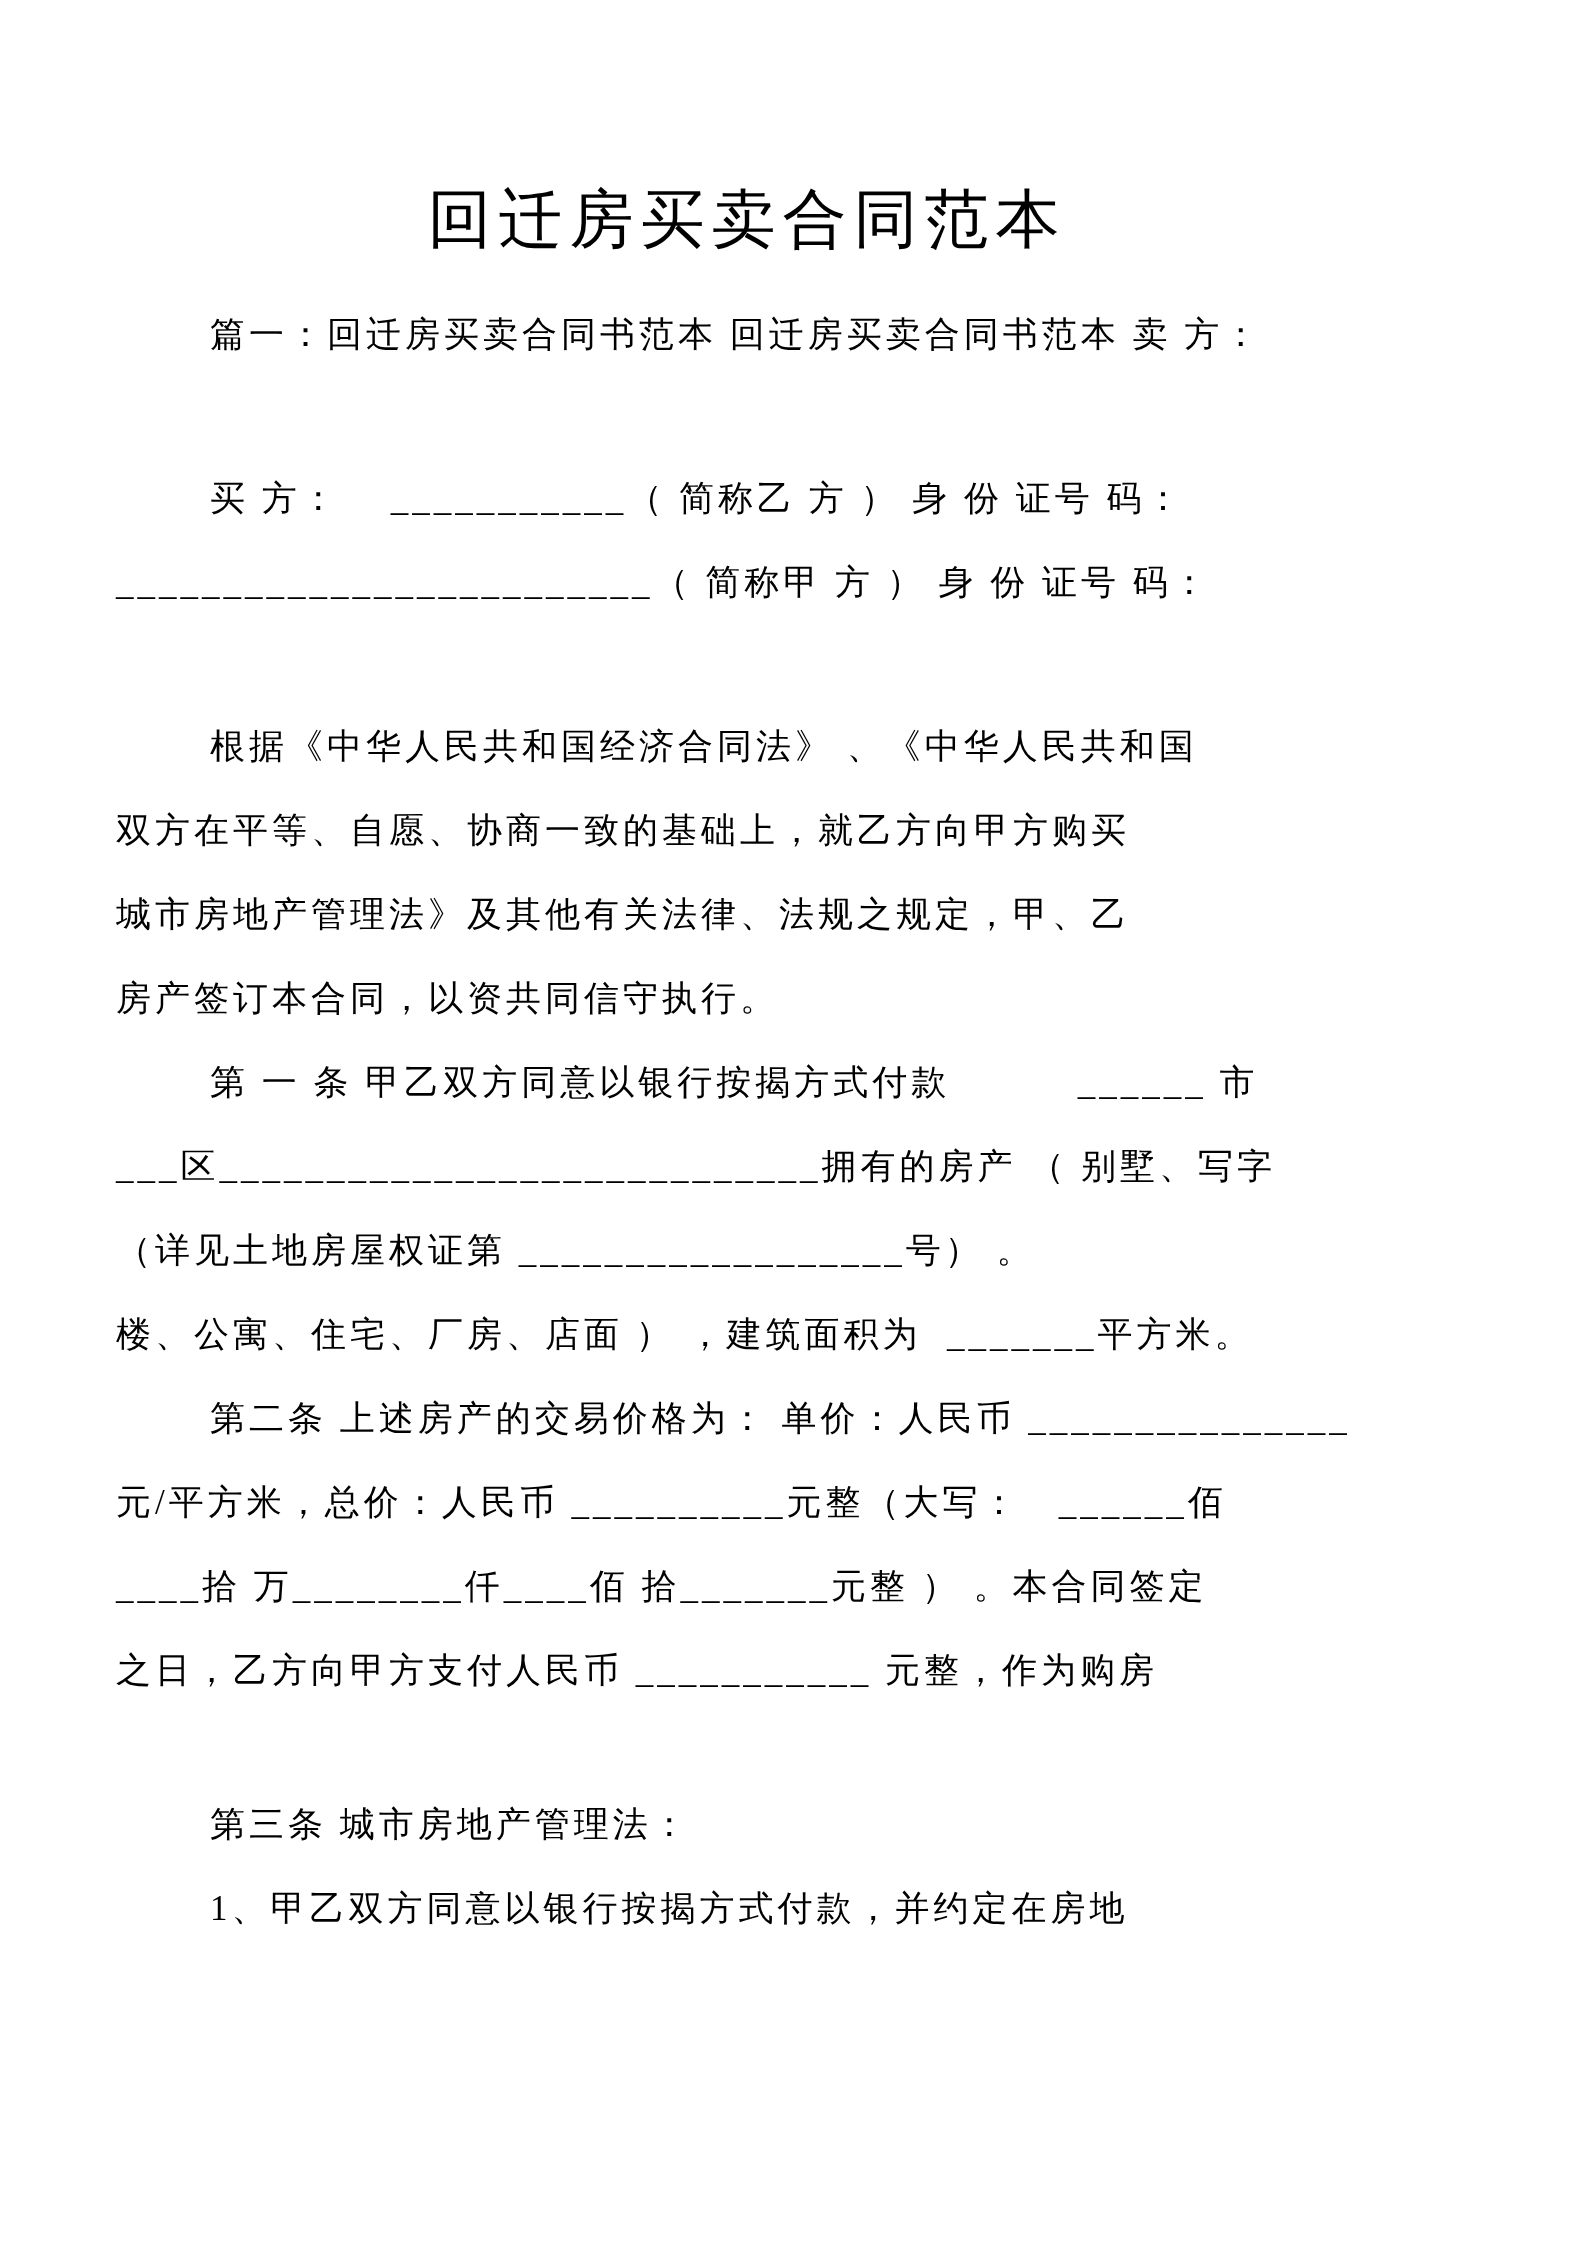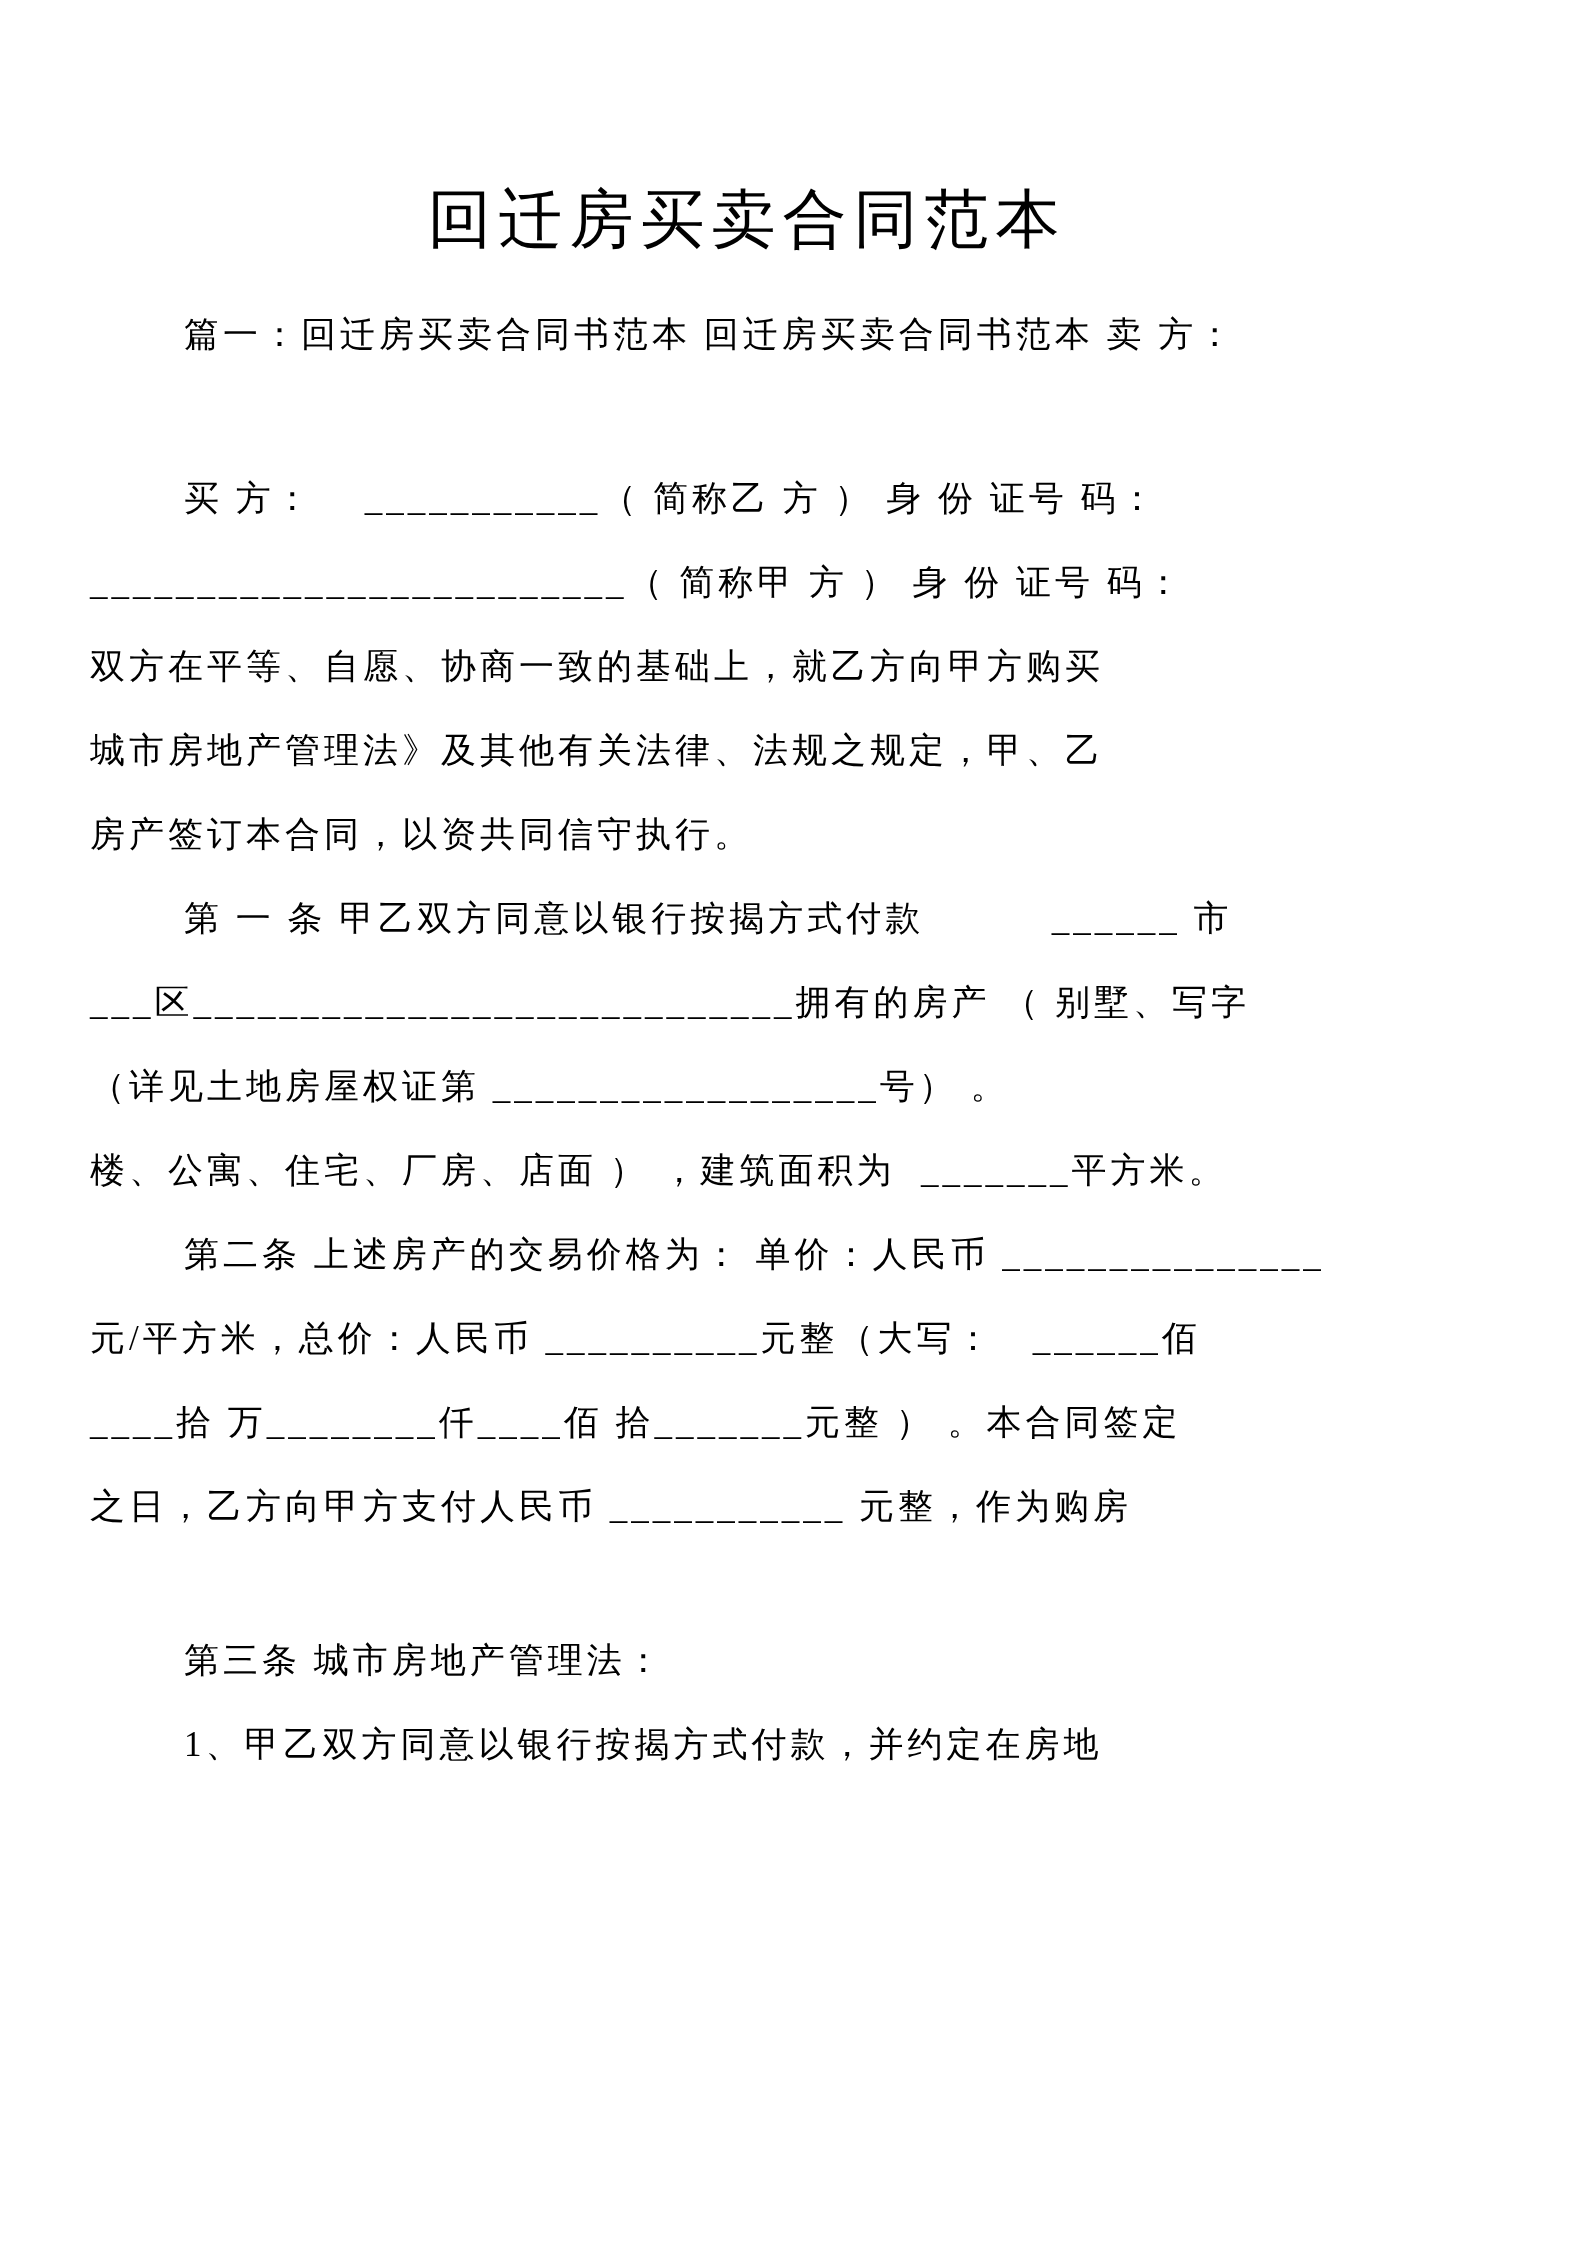--- a/index.html
+++ b/index.html
@@ -17,21 +17,21 @@
     margin: 170px 100px 0 0;
     height: 100px;
     line-height: 100px;
     font-size: 64px;
     letter-spacing: 7px;
     font-weight: 400;
     text-align: center;
     white-space: pre;
   }
   .doc-body {
-    margin-left: 90px;
+    margin-left: 116px;
     margin-top: 23px;
     font-size: 35px;
     letter-spacing: 4px;
   }
   .line {
     height: 84px;
     line-height: 84px;
     white-space: pre;
   }
   .indent { padding-left: 94px; }
@@ -42,20 +42,21 @@
 <body>
 
 <div class="page">
 
   <h1 class="doc-title">回迁房买卖合同范本</h1>
 
   <div class="doc-body">
     <div class="line indent">篇一：回迁房买卖合同书范本 回迁房买卖合同书范本 卖 方：</div>
     <div class="line indent gap">买 方：    ___________（ 简称乙 方 ） 身 份 证号 码：</div>
     <div class="line">_________________________（ 简称甲 方 ） 身 份 证号 码：</div>
+    <div class="line indent gap">根据《中华人民共和国经济合同法》 、《中华人民共和国</div>
     <div class="line">双方在平等、自愿、协商一致的基础上，就乙方向甲方购买</div>
     <div class="line">城市房地产管理法》及其他有关法律、法规之规定，甲、乙</div>
     <div class="line">房产签订本合同，以资共同信守执行。</div>
     <div class="line indent">第 一 条 甲乙双方同意以银行按揭方式付款          ______ 市</div>
     <div class="line">___区____________________________拥有的房产 （ 别墅、写字</div>
     <div class="line">（详见土地房屋权证第 __________________号） 。</div>
     <div class="line">楼、公寓、住宅、厂房、店面 ） ，建筑面积为  _______平方米。</div>
     <div class="line indent">第二条 上述房产的交易价格为： 单价：人民币 _______________</div>
     <div class="line">元/平方米，总价：人民币 __________元整（大写：   ______佰</div>
     <div class="line">____拾 万________仟____佰 拾_______元整 ） 。本合同签定</div>

